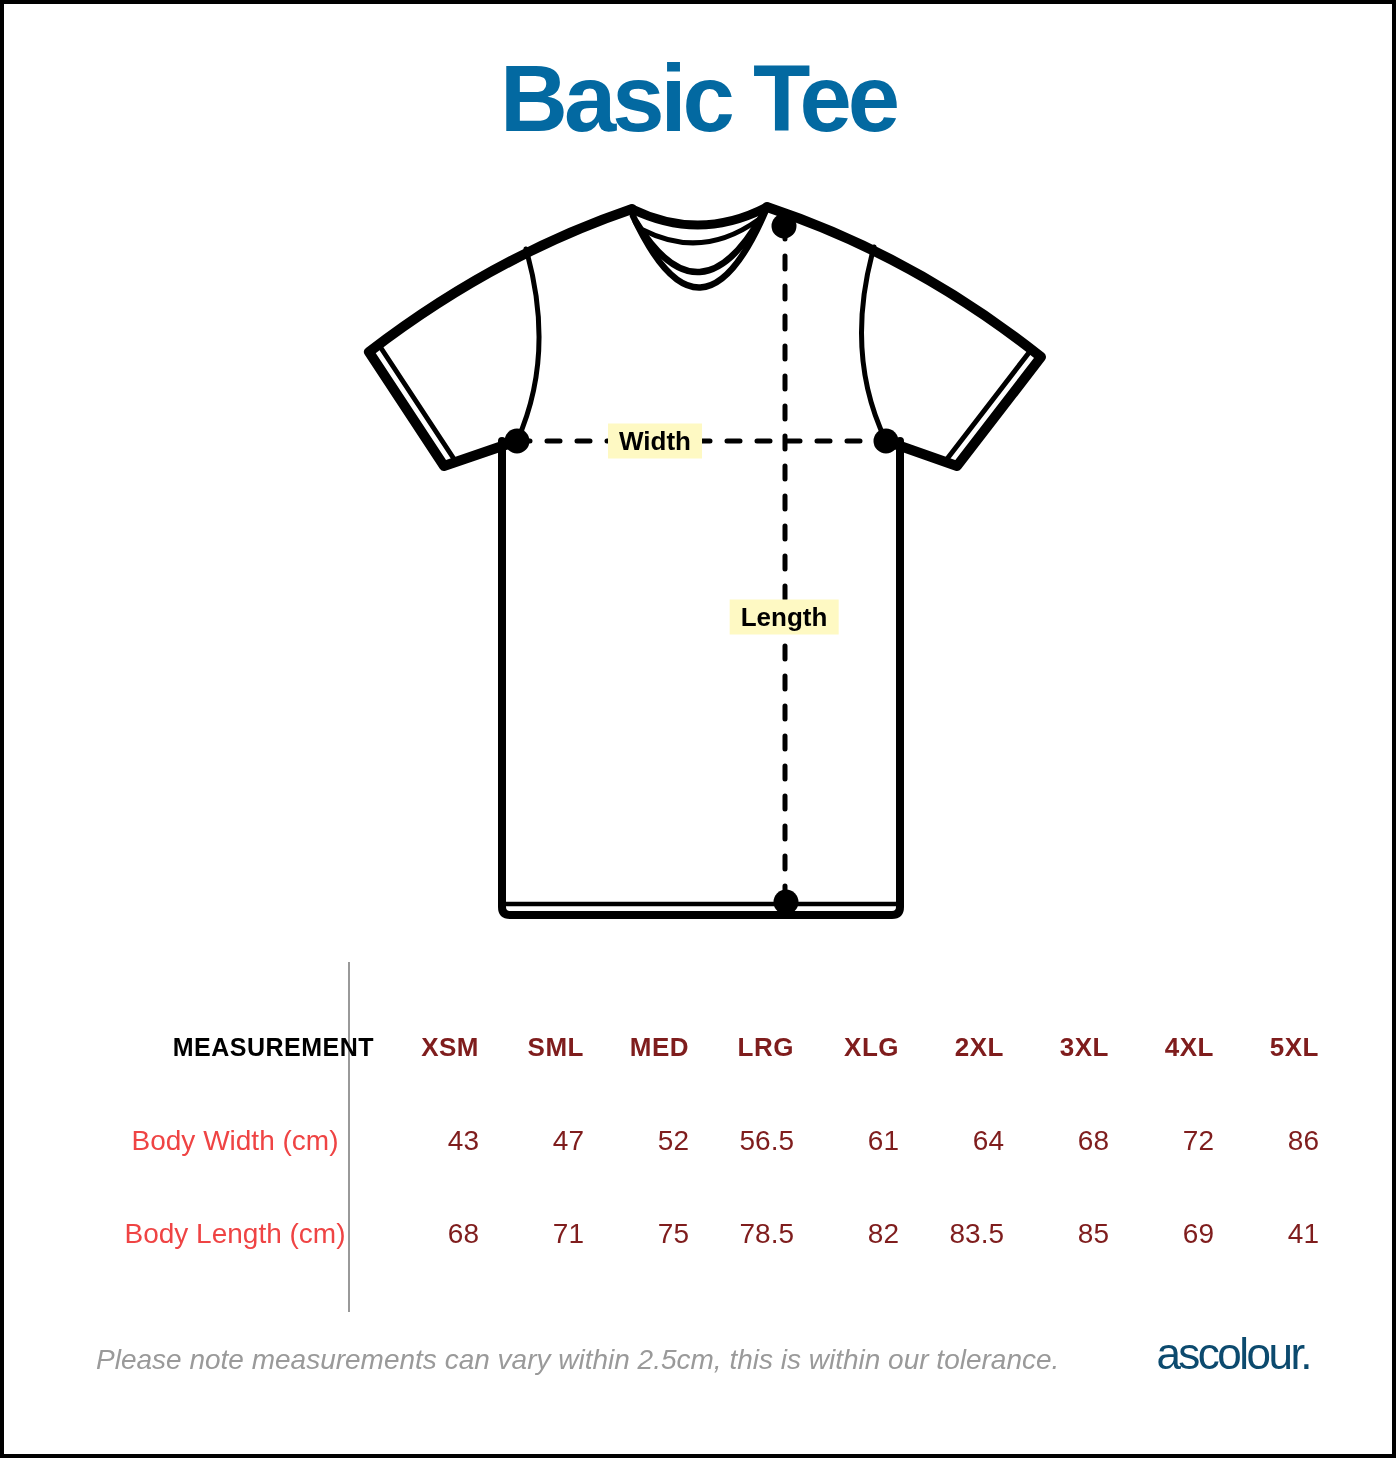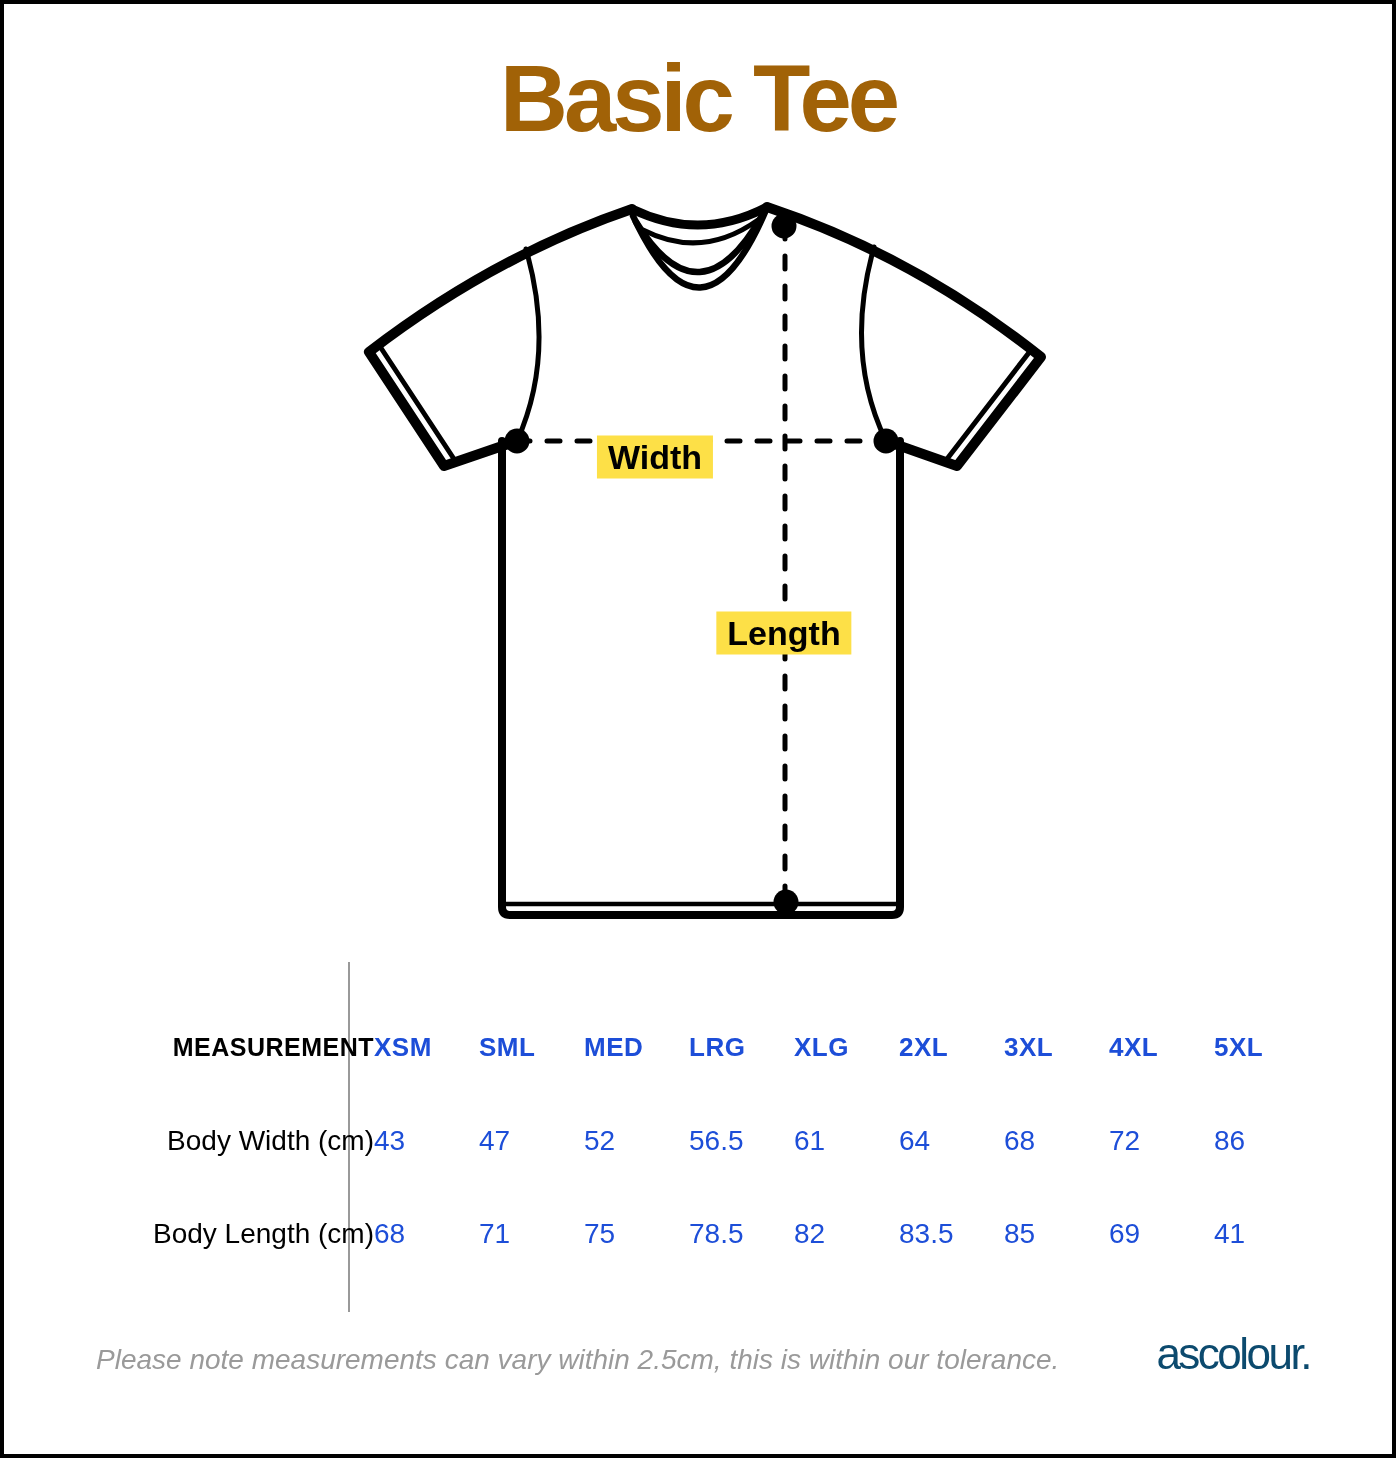--- a/index.html
+++ b/index.html
@@ -10,47 +10,46 @@
     border:4px solid #000;
     background:#fff;
     font-family:"Liberation Sans", sans-serif;
     color:#000;
     overflow:hidden;
   }
   .title{
     position:absolute;top:48px;left:0;right:0;
     margin:0;text-align:center;
     font-size:94px;font-weight:700;letter-spacing:-4px;line-height:1;
-    color:#a16207;
+    color:#0369a1;
   }
   .diagram{position:absolute;left:340px;top:190px;width:720px;height:740px;}
   .diagram svg{display:block;width:100%;height:100%;}
   .measure-label{
     position:absolute;transform:translate(-50%,-50%);
-    background:#fde047;padding:2px 11px;
-    font-size:34px;font-weight:700;letter-spacing:0px;color:#000;
+    background:#fef9c3;padding:2px 11px;
+    font-size:26px;font-weight:700;letter-spacing:0px;color:#000;
     white-space:nowrap;
-    margin-top:16px;
   }
   .label-width{left:651px;top:437px;}
   .label-length{left:780px;top:613px;}
   .divider{
     position:absolute;left:344px;top:958px;width:2px;height:350px;
     background:#999;
   }
   .size-table{
     position:absolute;left:92px;top:997px;width:1223px;
     display:grid;
     grid-template-columns:278px repeat(9,105px);
     grid-auto-rows:93px;
     align-items:center;
   }
-  .size-table .cell{text-align:left;font-size:28px;color:#1d4ed8;}
+  .size-table .cell{text-align:right;font-size:28px;color:#7f1d1d;}
   .size-table .head{font-weight:700;font-size:26px;letter-spacing:0.5px;}
-  .size-table .row-label{text-align:right;color:#000000;font-size:28px;}
+  .size-table .row-label{text-align:center;color:#ef4444;font-size:28px;}
   .size-table .corner{text-align:right;font-weight:700;font-size:25px;letter-spacing:0.5px;color:#000;}
   .footer-note{
     position:absolute;left:92px;top:1338px;
     font-size:28px;font-style:italic;color:#9a9a9a;line-height:36px;text-align:center;
   }
   .brand{
     position:absolute;right:82px;top:1328px;
     font-size:44px;font-weight:400;letter-spacing:-2.5px;color:#0c4a6e;line-height:1;
   }
 </style>

